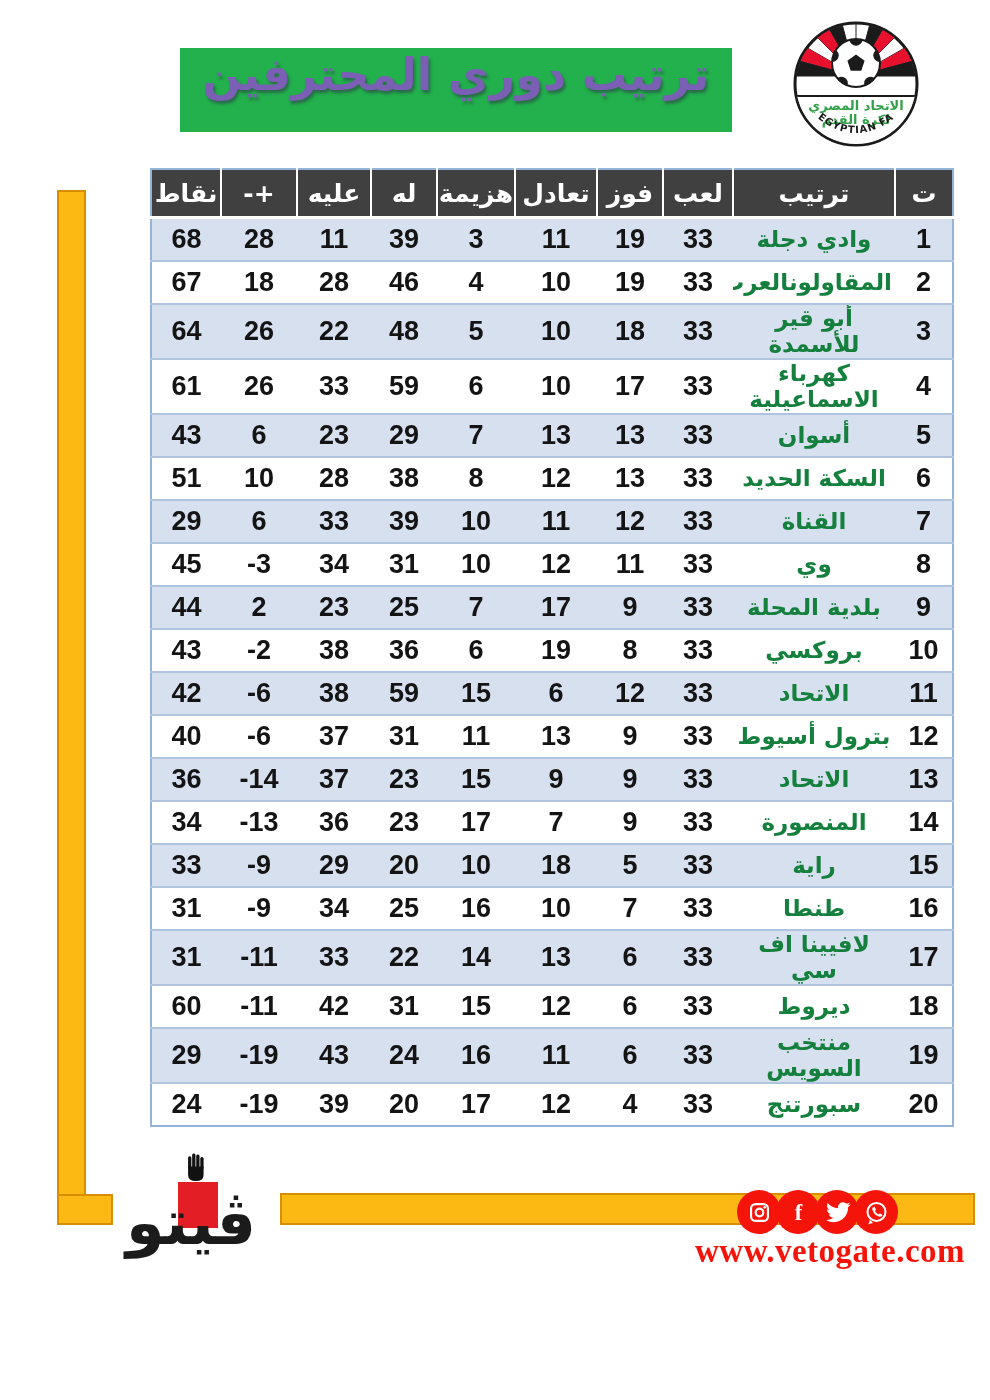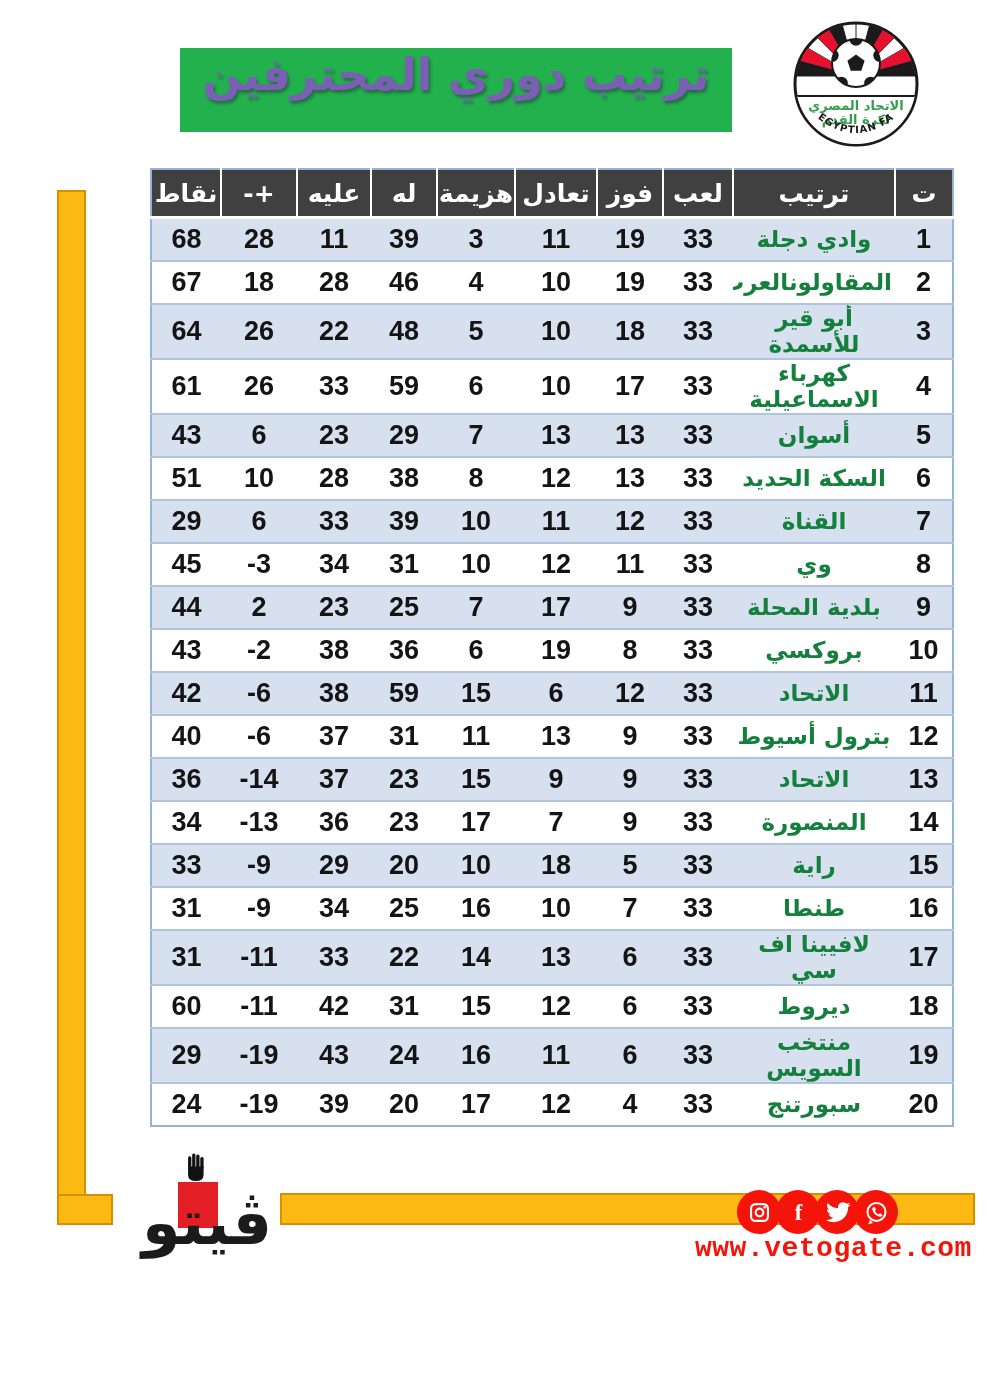--- a/index.html
+++ b/index.html
@@ -35,32 +35,32 @@
   table.standings tbody tr:nth-child(even){background:#ffffff;}
   td.num,td.rank{font-family:"Liberation Sans","DejaVu Sans",sans-serif;
           font-weight:bold;font-size:27px;color:#141414;direction:ltr;}
   td.team{font-weight:bold;font-size:23px;color:#15803d;line-height:1.15;direction:rtl;}
   th.diff{direction:ltr;}
 
   
   .veto{position:absolute;left:126px;top:1164px;width:146px;height:92px;}
   .veto-redbox{position:absolute;left:52px;top:18px;width:40px;height:46px;
           background:#E31E24;z-index:1;}
-  .veto-text{position:absolute;left:0;bottom:2px;width:100%;text-align:right;z-index:2;
+  .veto-text{position:absolute;left:0;bottom:2px;width:100%;text-align:left;z-index:2;
           font-weight:bold;font-size:62px;line-height:1;color:#1b1b1b;direction:rtl;}
   .veto-hand{position:absolute;left:58px;top:-12px;width:28px;height:34px;z-index:3;}
 
   
   .social{position:absolute;top:1190px;width:44px;height:44px;border-radius:50%;
           background:#F5140A;display:flex;align-items:center;justify-content:center;}
   .social svg{width:27px;height:27px;display:block;}
   .ig{left:737px;} .fb{left:776px;} .tw{left:815px;} .wa{left:854px;}
   .site-url{position:absolute;left:695px;top:1233px;width:255px;text-align:right;
-          font-family:Liberation Mono, monospace;font-weight:bold;
-          font-size:28px;color:#F5140A;letter-spacing:.5px;}
+          font-family:Liberation Serif, serif;font-weight:bold;
+          font-size:33px;color:#F5140A;letter-spacing:.5px;}
 </style>
 </head>
 <body>
 
 <div class="vbar"></div>
 <div class="vfoot"></div>
 <div class="hbar"></div>
 
 <div class="banner">
   <span class="banner-title">ترتيب دوري المحترفين</span>

